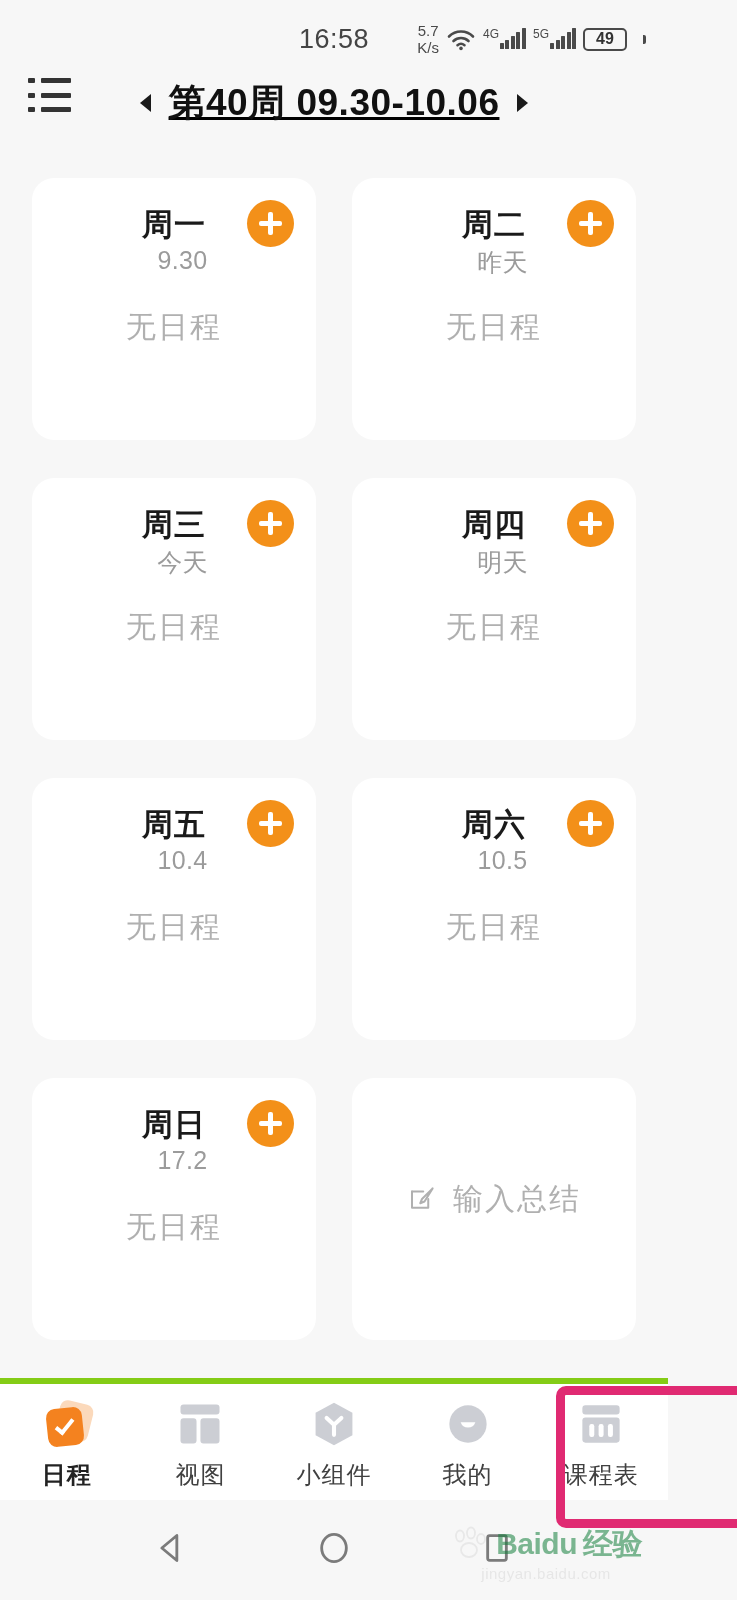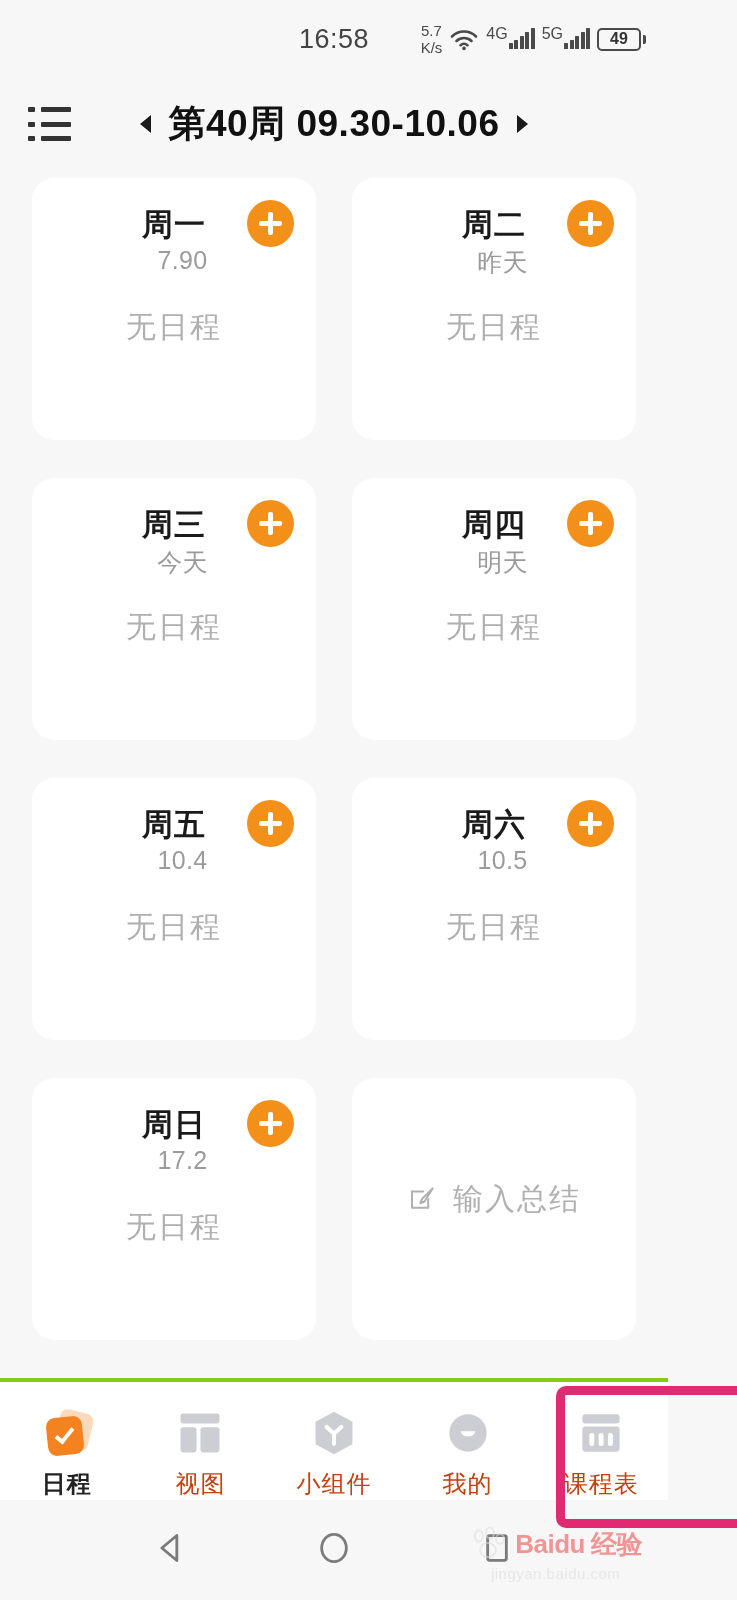--- a/index.html
+++ b/index.html
@@ -31,36 +31,36 @@
     font-size:15px; line-height:17px; color:#4a4a4a;
   }
   .status-ico { display:flex; align-items:flex-end; }
   .bars { display:flex; align-items:flex-end; gap:1.5px; height:20px; }
   .bars i { display:block; width:4px; background:#4a4a4a; border-radius:.5px; }
   .bars i:nth-child(1){height:6px}
   .bars i:nth-child(2){height:9px}
   .bars i:nth-child(3){height:13px}
   .bars i:nth-child(4){height:17px}
   .bars i:nth-child(5){height:21px}
-  .gtag { font-size:16px; color:#4a4a4a; line-height:10px; align-self:flex-start; margin-right:1px;}
+  .gtag { font-size:12px; color:#4a4a4a; line-height:10px; align-self:flex-start; margin-right:1px;}
   .sig-group { display:flex; align-items:flex-end; }
   .battery {
-    display:flex; align-items:center; gap:2px;
+    display:flex; align-items:center; gap:16px;
   }
   .batt-body {
     width:44px; height:23px; border:2px solid #4a4a4a; border-radius:5px;
     display:flex; align-items:center; justify-content:center;
     font-size:16px; color:#333; font-weight:600;
   }
   .batt-cap { width:3px; height:9px; background:#4a4a4a; border-radius:0 2px 2px 0;}
 
   
   .header {
-    height:92px; flex:0 0 92px; display:flex; align-items:center;
-    padding:0 28px; gap:0;
+    height:92px; flex:0 0 92px; display:flex; align-items:flex-start;
+    padding:0 28px; gap:0;text-decoration:underline;
   }
   .list-icon {
     width:46px; height:34px; display:flex; flex-direction:column;
     justify-content:space-between; flex:0 0 46px;
   }
   .list-icon span { display:flex; align-items:center; gap:6px; }
   .list-icon span::before {
     content:""; width:7px; height:5px; background:#333; border-radius:1px;
   }
   .list-icon span::after {
@@ -129,29 +129,29 @@
   .summary-body {
     flex:1; display:flex; align-items:center; justify-content:center;
     gap:16px; padding-bottom:46px;
   }
   .edit-icon { width:30px; height:30px; position:relative; flex:0 0 30px; }
   .edit-icon svg { display:block; }
 
   
   .tabbar {
     flex:0 0 122px; height:122px; background:#ffffff;
-    display:flex; align-items:flex-end; padding-top:14px;
-    border-top:4px solid #84cc16; position:relative;
+    display:flex; align-items:flex-start; padding-top:14px;
+    border-top:6px solid #84cc16; position:relative;
   }
   .tab {
     flex:1; display:flex; flex-direction:column;
     align-items:center; gap:9px;
   }
   .tab-icon { width:52px; height:52px; position:relative; }
-  .tab-label { font-size:24px; color:#c2410c; letter-spacing:1px; }
+  .tab-label { font-size:24px; color:#404040; letter-spacing:1px; }
   .tab.active .tab-label { color:#222; font-weight:bold; }
 
   
   .ic-schedule .back-card {
     position:absolute; left:16px; top:4px; width:34px; height:38px;
     background:#fbd9bb; border-radius:8px; transform:rotate(14deg);
   }
   .ic-schedule .front-card {
     position:absolute; left:6px; top:10px; width:36px; height:38px;
     background:#f4821f; border-radius:9px; transform:rotate(-6deg);
@@ -178,21 +178,21 @@
   }
 
   
   .watermark {
     position:absolute; right:26px; bottom:18px; z-index:30;
     display:flex; flex-direction:column; align-items:center;
     opacity:.55;
   }
   .wm-row { display:flex; align-items:center; gap:6px; }
   .wm-text {
-    font-size:26px; font-weight:bold; color:#ef4444;
+    font-size:30px; font-weight:bold; color:#15803d;
     letter-spacing:-.5px; line-height:1;
   }
   .wm-sub { font-size:15px; color:#d9d9d9; margin-top:3px; letter-spacing:.5px;}
   .wm-paw { position:relative; width:40px; height:36px; }
 </style>
 </head>
 <body>
 
 <div id="screen">
 
@@ -256,21 +256,21 @@
       <div class="arrow right"></div>
     </div>
     <div class="header-spacer"></div>
   </div>
 
   <div class="grid">
 
     <div class="card">
       <div class="card-head">
         <span class="day-name">周一</span>
-        <span class="day-date">7.90</span>
+        <span class="day-date">9.30</span>
       </div>
       <div class="add-btn"></div>
       <div class="card-body">
         <span class="empty-text">无日程</span>
       </div>
     </div>
 
     <div class="card">
       <div class="card-head">
         <span class="day-name">周二</span>

